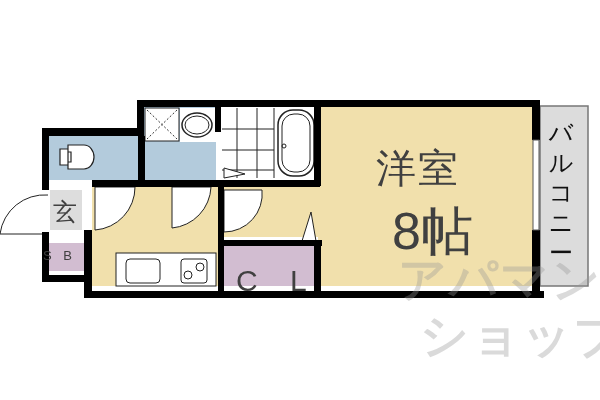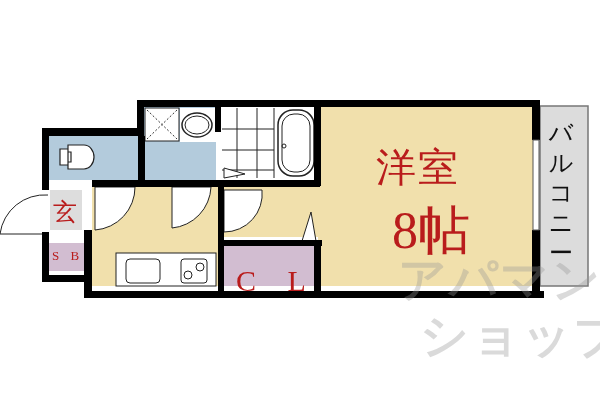--- a/index.html
+++ b/index.html
@@ -1,22 +1,22 @@
 <!DOCTYPE html>
 <html><head>
 <meta charset="utf-8">
 <style>
   html, body { margin: 0; padding: 0; }
   body { width: 600px; height: 400px; background: #ffffff; position: relative; overflow: hidden; font-family: "DejaVu Sans", sans-serif; }
   #plan { position: absolute; left: 0; top: 0; }
-  .lbl { position: absolute; color: #b91c1c; font-family: Liberation Serif, serif; white-space: nowrap; line-height: 1; }
+  .lbl { position: absolute; color: #404040; font-family: Liberation Sans, sans-serif; white-space: nowrap; line-height: 1; }
   .room-name { font-size: 40px; left: 376px; top: 148px; letter-spacing: 2px; }
   .room-size { font-size: 52px; left: 392px; top: 205px; }
   .cl { font-size: 30px; left: 236px; top: 266px; letter-spacing: 12px; }
-  .sb { font-size: 13px; left: 52px; top: 249px; letter-spacing: 4px; }
+  .sb { font-size: 13px; left: 43px; top: 249px; letter-spacing: 4px; }
   .genkan { font-size: 24px; left: 53px; top: 200px; }
   .balcony { position: absolute; left: 548px; top: 118px; font-size: 24px; line-height: 30px; width: 26px; text-align: center; color: #111; }
   .wm { position: absolute; font-family: "DejaVu Sans", sans-serif; font-weight: bold; color: rgba(150,150,150,0.35); font-size: 48px; letter-spacing: 2px; white-space: nowrap; }
   .wm1 { left: 398px; top: 248px; }
   .wm2 { left: 420px; top: 304px; }
 </style>
 </head>
 <body>
 
 <svg id="plan" width="600" height="400" viewBox="0 0 600 400" xmlns="http://www.w3.org/2000/svg">

